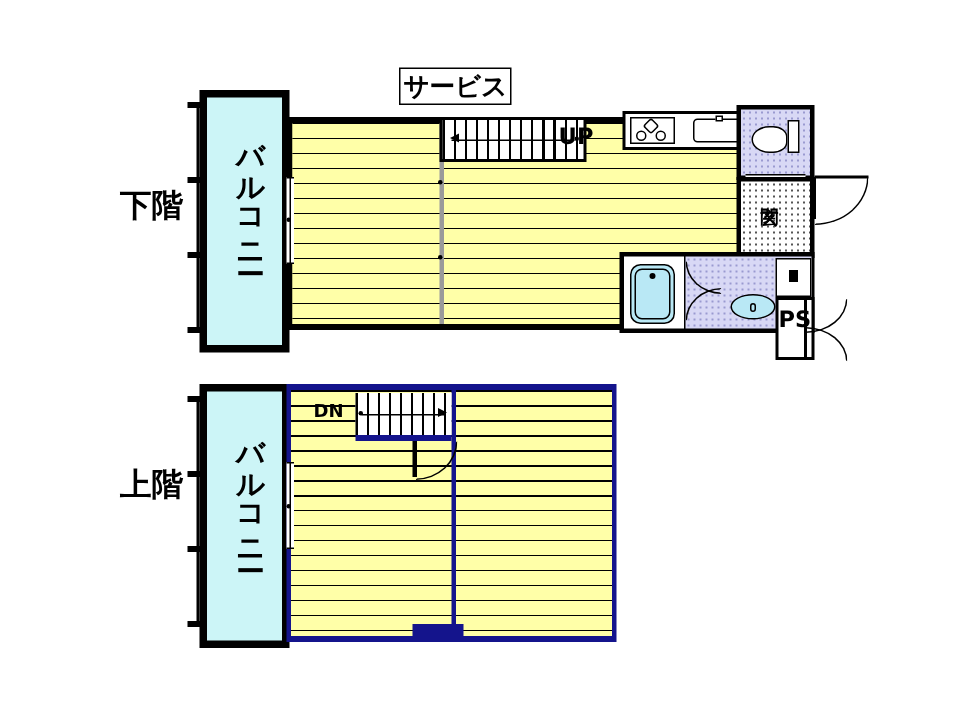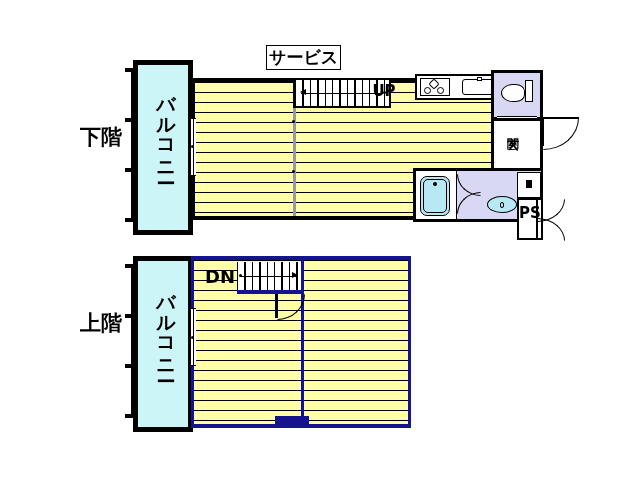--- a/index.html
+++ b/index.html
@@ -209,21 +209,21 @@
     <div class="abs" style="left:68px;top:58px;width:1px;height:58px;background:#000;"></div>
     <div class="dot" style="left:66px;top:86px;"></div>
 
     <div class="abs stair" style="left:112px;top:12px;width:64px;height:28px;">
       <div class="treads"></div>
       <div class="stair-arrow"></div>
       <div class="arrow-head arrow-right" style="right:3px;top:10px;"></div>
       <div class="dot" style="left:2px;top:12px;"></div>
     </div>
     <div class="abs wall-navy" style="left:112px;top:40px;width:64px;height:4px;"></div>
-    <div class="lbl" style="left:80px;top:18px;width:28px;font-size:18px;">DN</div>
+    <div class="lbl" style="left:80px;top:18px;width:28px;font-size:12px;">DN</div>
 
     <div class="arc arc-br" style="left:152px;top:44px;width:26px;height:24px;"></div>
     <div class="doorleaf" style="left:150px;top:44px;width:3px;height:24px;"></div>
 
 
 
     <div class="abs wall-navy" style="left:150px;top:166px;width:34px;height:8px;"></div>
   </div>
 
 </div>

